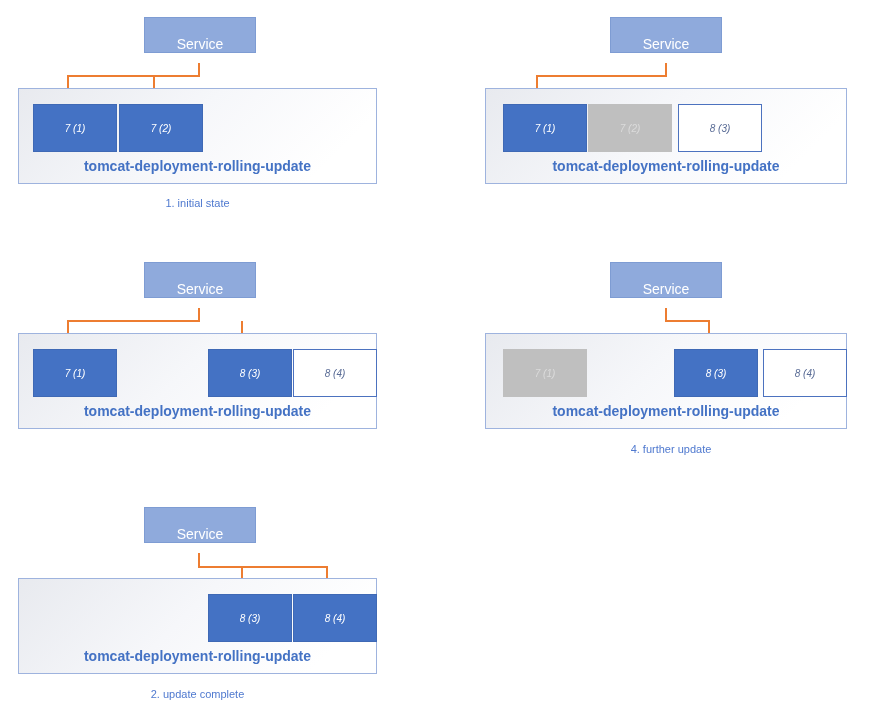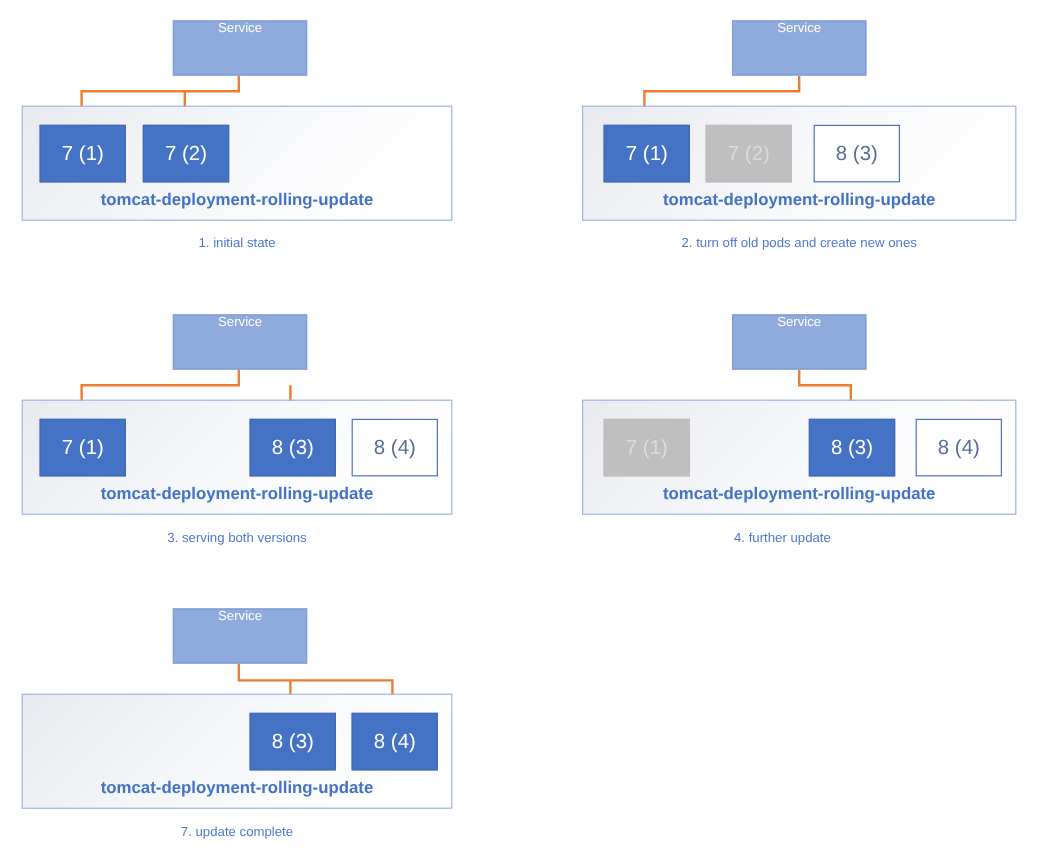--- a/index.html
+++ b/index.html
@@ -16,47 +16,48 @@
     overflow: hidden;
   }
   .panel {
     position: absolute;
     inset: 0;
     pointer-events: none;
   }
   .service {
     position: absolute;
     width: 112px;
-    height: 46px;
+    height: 36px;
     background: var(--service-fill);
     border: 1.5px solid var(--service-border);
     box-sizing: border-box;
     display: flex;
-    align-items: flex-start;
+    align-items: flex-end;
     justify-content: center;
     color: var(--service-text);
-    font-size: 11px;
+    font-size: 14px;
   }
   .container-box {
     position: absolute;
     height: 96px;
     background: linear-gradient(135deg, var(--container-grad-start) 0%, #f6f7fa 45%, #ffffff 85%);
     border: 1px solid var(--container-border);
     box-sizing: border-box;
   }
   .pod {
     position: absolute;
     top: 15px;
-    width: 72px;
+    width: 84px;
     height: 48px;
     box-sizing: border-box;
     display: flex;
     align-items: center;
     justify-content: center;
-    font-size: 17px;
+    font-size: 10px;
+    font-style: italic;
   }
   .pod.active {
     background: var(--pod-active-fill);
     border: 1px solid var(--pod-active-border);
     color: var(--pod-active-text);
   }
   .pod.terminated {
     background: var(--pod-off-fill);
     border: 1px solid var(--pod-off-fill);
     color: var(--pod-off-text);
@@ -152,70 +153,68 @@
         <span>7 (1)</span>
       </div>
       <div class="pod terminated" style="left:102px;">
         <span>7 (2)</span>
       </div>
       <div class="pod new" style="left:192px;">
         <span>8 (3)</span>
       </div>
       <div class="dep-label">tomcat-deployment-rolling-update</div>
     </div>
-    <div class="caption" style="left:485px; top:193px; width:362px;">2. turn off old pods and create new ones</div>
   </div>
 
   <div class="panel">
     <div class="service" style="left:144px; top:262px;">
       <span>Service</span>
     </div>
     <div class="container-box" style="left:18px; top:333px; width:359px;">
       <div class="pod active" style="left:14px;">
         <span>7 (1)</span>
       </div>
       <div class="pod active" style="left:189px;">
         <span>8 (3)</span>
       </div>
       <div class="pod new" style="left:274px;">
         <span>8 (4)</span>
       </div>
       <div class="dep-label">tomcat-deployment-rolling-update</div>
     </div>
-    <div class="caption" style="left:18px; top:439px; width:359px;">3. serving both versions</div>
   </div>
 
   <div class="panel">
     <div class="service" style="left:610px; top:262px;">
       <span>Service</span>
     </div>
     <div class="container-box" style="left:485px; top:333px; width:362px;">
       <div class="pod terminated" style="left:17px;">
         <span>7 (1)</span>
       </div>
       <div class="pod active" style="left:188px;">
         <span>8 (3)</span>
       </div>
       <div class="pod new" style="left:277px;">
         <span>8 (4)</span>
       </div>
       <div class="dep-label">tomcat-deployment-rolling-update</div>
     </div>
-    <div class="caption" style="left:471px; top:439px; width:362px;">4. further update</div>
+    <div class="caption" style="left:490px; top:439px; width:362px;">4. further update</div>
   </div>
 
   <div class="panel">
     <div class="service" style="left:144px; top:507px;">
       <span>Service</span>
     </div>
     <div class="container-box" style="left:18px; top:578px; width:359px;">
       <div class="pod active" style="left:189px;">
         <span>8 (3)</span>
       </div>
       <div class="pod active" style="left:274px;">
         <span>8 (4)</span>
       </div>
       <div class="dep-label">tomcat-deployment-rolling-update</div>
     </div>
-    <div class="caption" style="left:18px; top:684px; width:359px;">7. update complete</div>
+    <div class="caption" style="left:18px; top:684px; width:359px;">2. update complete</div>
   </div>
 
 </div>
 
 </body></html>

